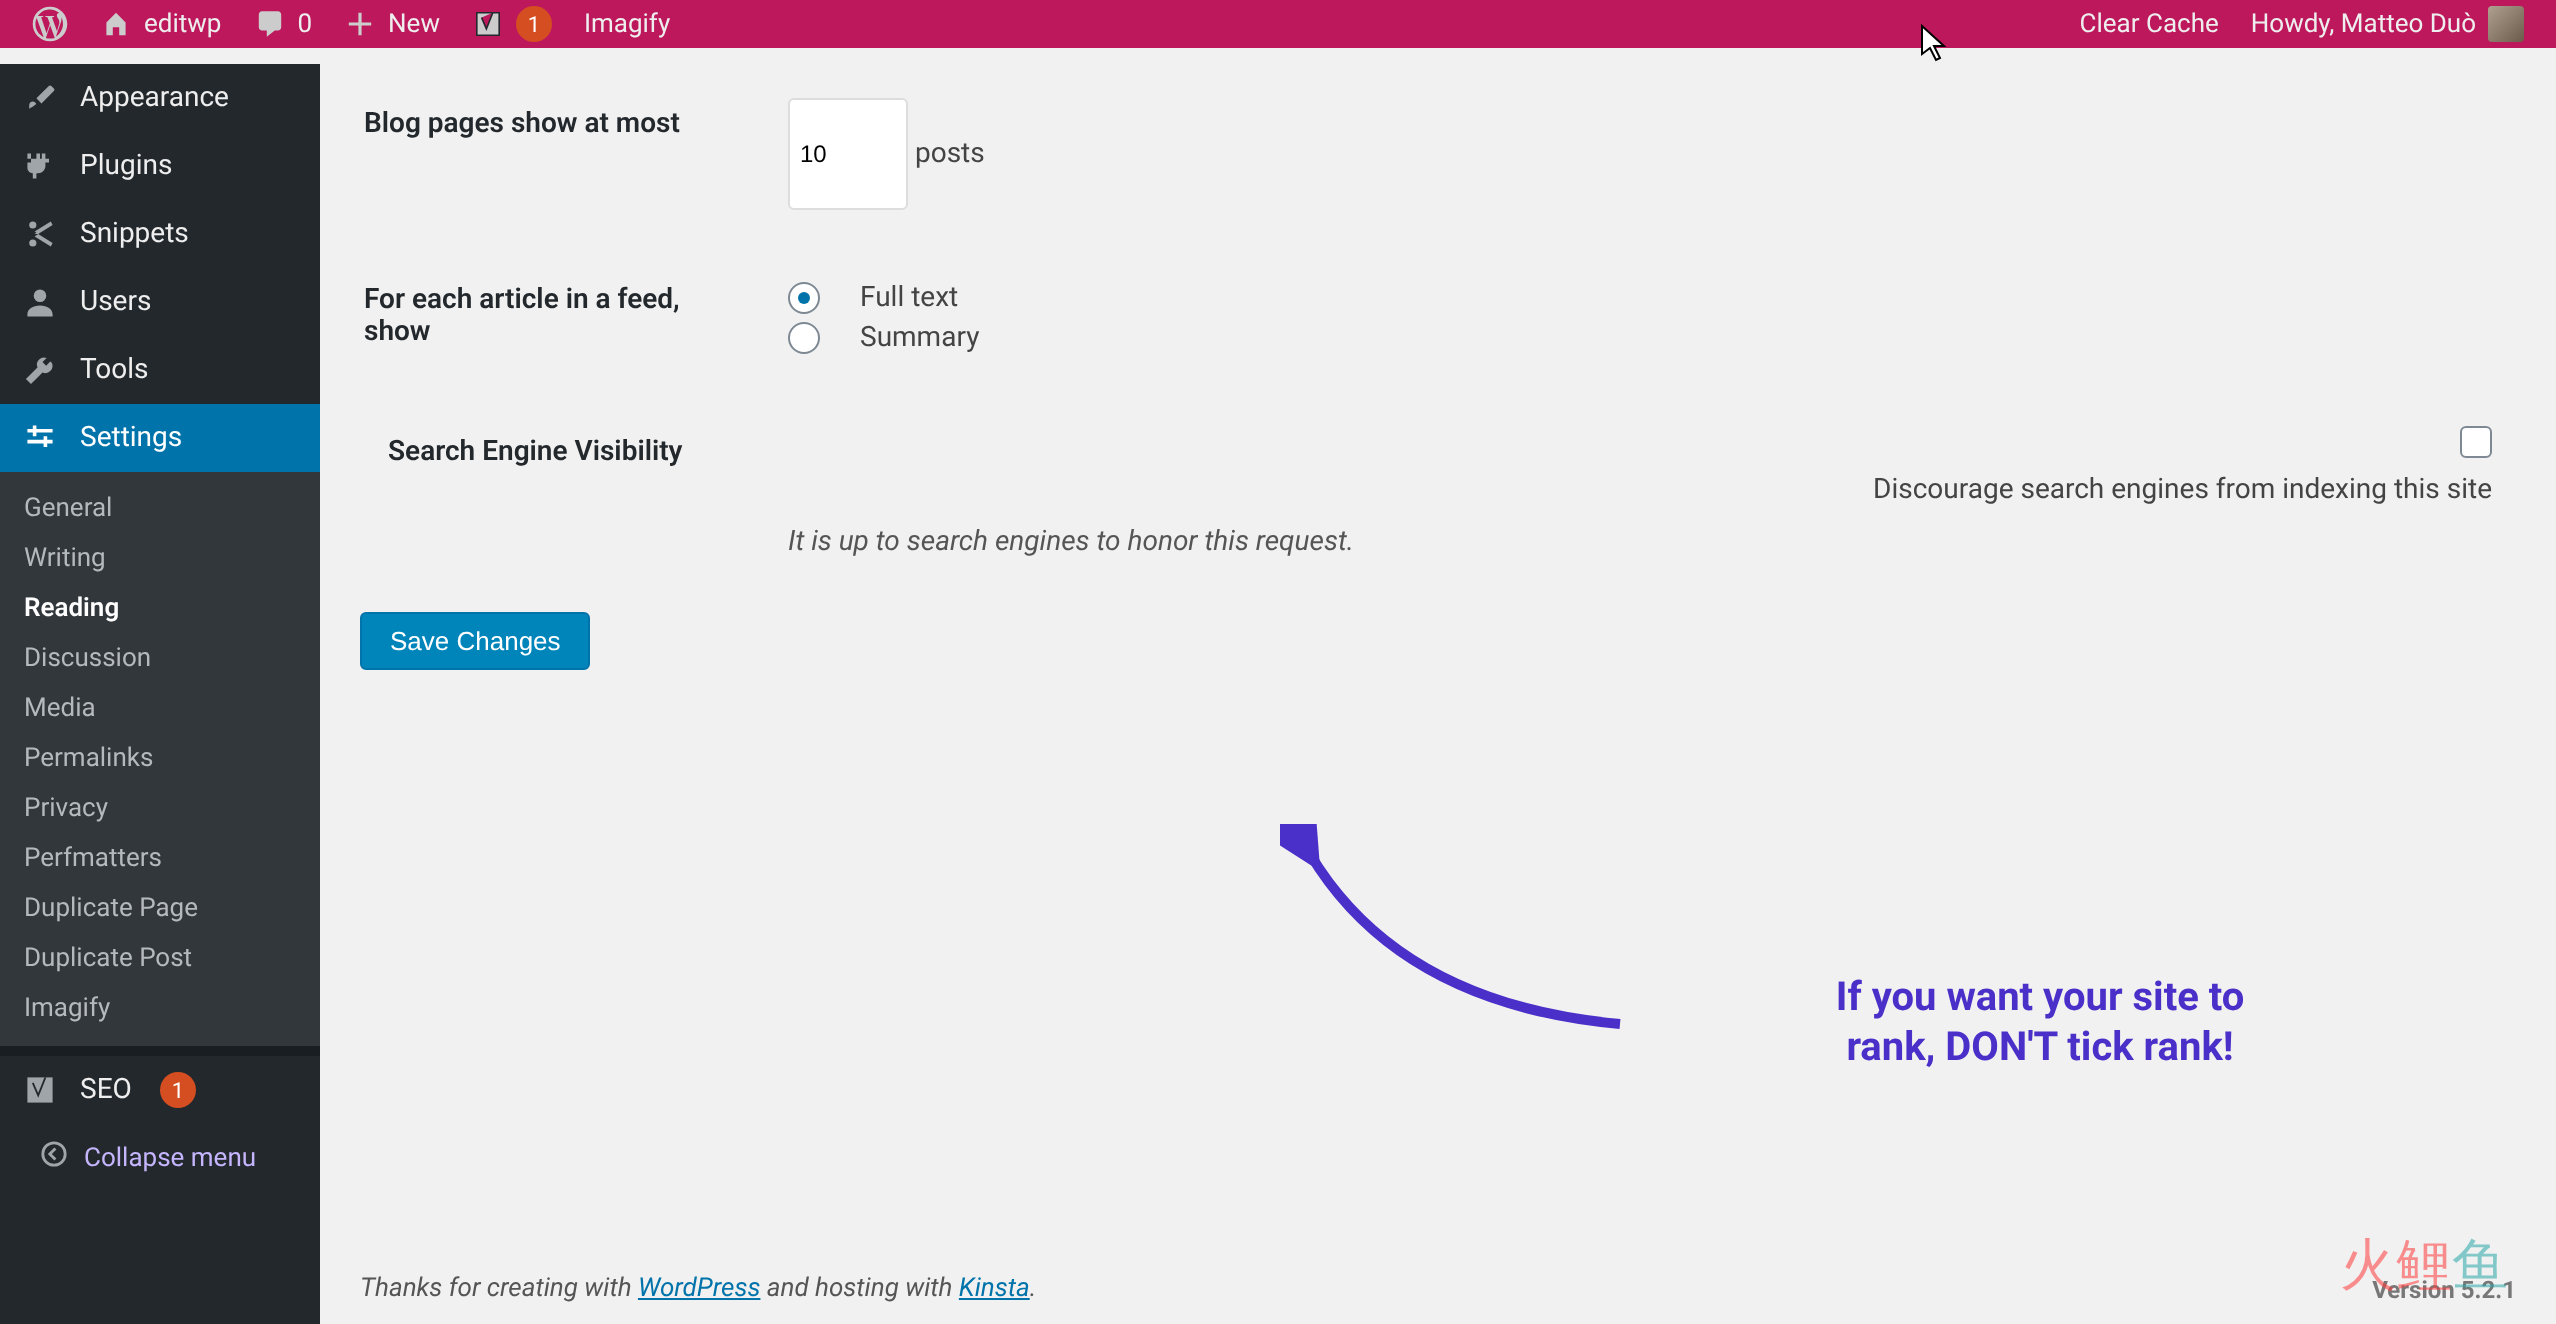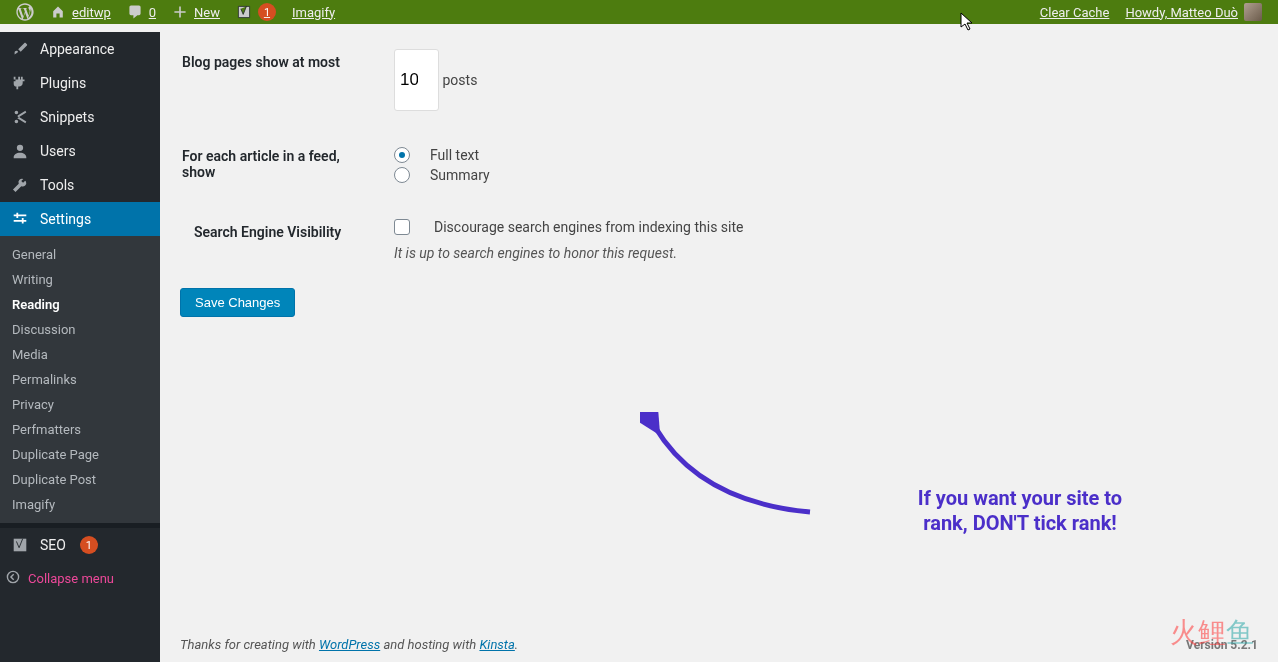--- a/index.html
+++ b/index.html
@@ -9,29 +9,28 @@
   color: #444;
   background: #f1f1f1;
   width: 1278px;
   height: 662px;
   overflow: hidden;
   position: relative;
 }
 
 
 #adminbar {
-  background: #4d7c0f;
+  background: #be185d;
   color: #eee;
   height: 24px;
   display: flex;
   align-items: center;
   font-size: 13px;
   padding: 0 8px;
   justify-content: space-between;
-  text-decoration: underline;
 }
 .ab-left, .ab-right { display: flex; align-items: center; height: 100%; }
 .ab-item {
   display: flex; align-items: center;
   padding: 0 8px; height: 100%;
   cursor: pointer;
   gap: 6px;
 }
 .ab-icon { display: inline-flex; }
 .badge-orange {
@@ -84,21 +83,21 @@
 .submenu .sub-item {
   padding: 5px 12px;
   font-size: 13px;
   color: #b4b9be;
   cursor: pointer;
 }
 .submenu .sub-item.current { color:#fff; font-weight:600; }
 .menu-separator { height:5px; background:#191e23; margin:0; }
 #collapse {
   display:flex; align-items:center; gap:8px;
-  padding:8px 6px; color:#ec4899; cursor:pointer; font-size:13px;text-align:center;
+  padding:8px 20px; color:#c4b5fd; cursor:pointer; font-size:13px;text-align:center;
 }
 
 
 #wpbody {
   position:absolute;
   left:160px; top:32px; right:0; bottom:0;
   background:#f1f1f1;
   padding: 0 20px 0 20px;
   overflow:hidden;
 }
@@ -111,33 +110,33 @@
   font-weight:600;
   color:#23282d;
   font-size:14px;
 }
 .form-table td {
   padding: 15px 10px;
   font-size:14px;
   color:#444;
 }
 .small-text {
-  width:45px; padding:20px 5px;
+  width:60px; padding:20px 5px;
   border:1px solid #ddd; border-radius:3px;
-  font-size:17px; background:#fff;
+  font-size:12px; background:#fff;
 }
 .radio-row { display:flex; align-items:center; gap:20px; margin:4px 0; }
 .radio-row input[type=radio]{
   appearance:none; width:16px; height:16px; border:1px solid #7e8993; border-radius:50%;
   display:inline-flex; align-items:center; justify-content:center; background:#fff;
 }
 .radio-row input[type=radio]:checked::after{
   content:""; width:6px; height:6px; border-radius:50%; background:#0073aa;
 }
-.checkbox-row { display:flex; align-items:flex-end; gap:24px; }
+.checkbox-row { display:flex; align-items:flex-end; gap:8px;flex-direction:column; }
 .checkbox-row input[type=checkbox]{
   appearance:none; width:16px; height:16px; border:1px solid #7e8993; border-radius:3px; background:#fff;
 }
 .desc-italic { font-style:italic; color:#555; margin-top:10px; display:block; }
 
 #sev-row {
   border: 5px solid #4b2fc9;
   border-radius: 4px;
 }
 

